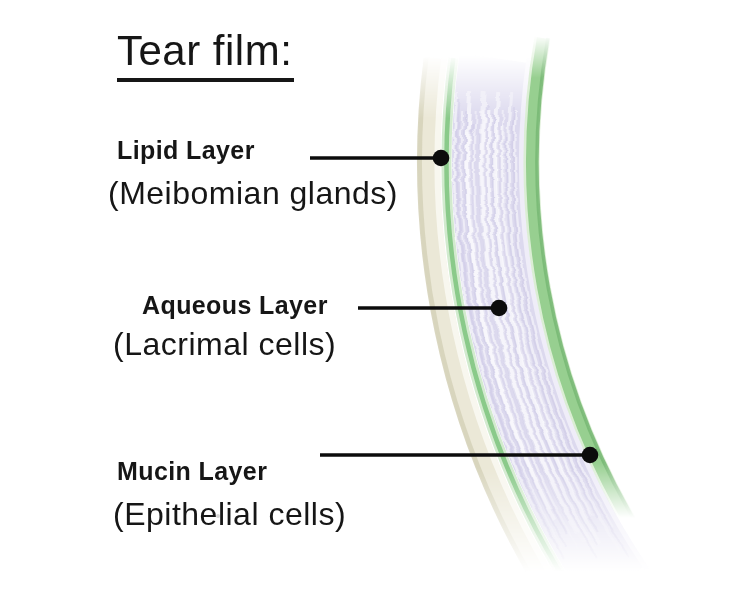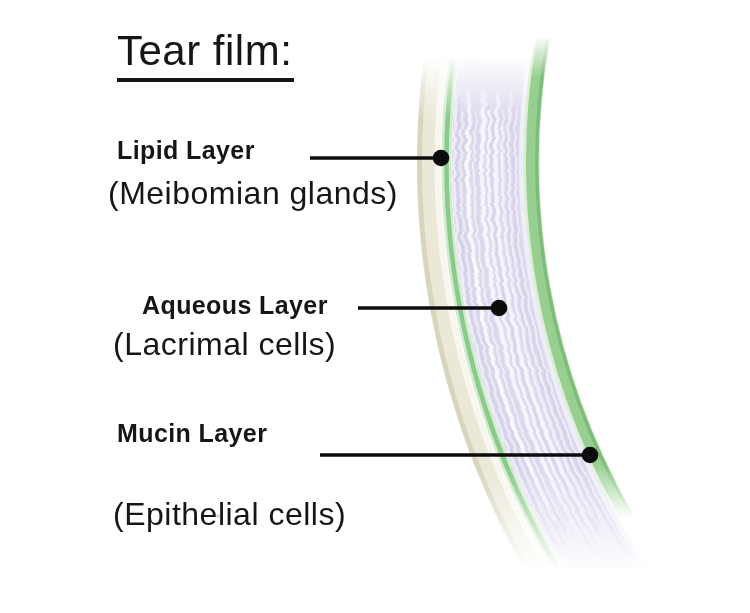--- a/index.html
+++ b/index.html
@@ -11,21 +11,21 @@
   .title{
     position:absolute;left:117px;top:27px;font-size:42px;letter-spacing:.5px;
     border-bottom:4px solid #161616;padding:0 2px 3px 0;white-space:nowrap;display:inline-block;
   }
   .lbl-name{position:absolute;font-weight:700;font-size:25px;letter-spacing:.4px;white-space:nowrap;}
   .lbl-sub{position:absolute;font-weight:400;font-size:32px;letter-spacing:.5px;white-space:nowrap;}
   .pos-l1n{left:117px;top:136px;}
   .pos-l1s{left:92px;top:175px;margin-left:16px;}
   .pos-l2n{left:117px;top:291px;margin-left:25px;}
   .pos-l2s{left:113px;top:326px;}
-  .pos-l3n{left:117px;top:419px;}
+  .pos-l3n{left:117px;top:457px;}
   .pos-l3s{left:113px;top:496px;}
 </style>
 </head>
 <body>
 
 <div class="page">
 
   <svg class="illu" viewBox="0 0 750 613" xmlns="http://www.w3.org/2000/svg">
     <defs>
       <linearGradient id="gradA" gradientUnits="userSpaceOnUse" x1="0" y1="0" x2="0" y2="613">

